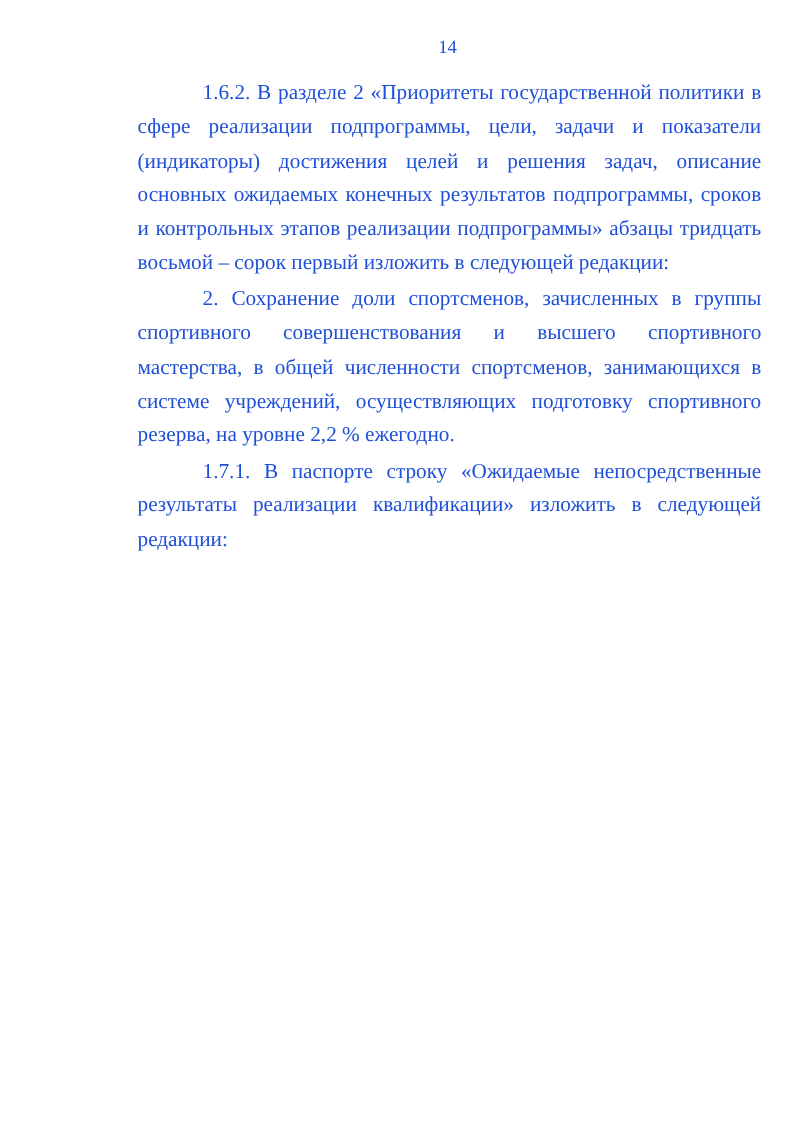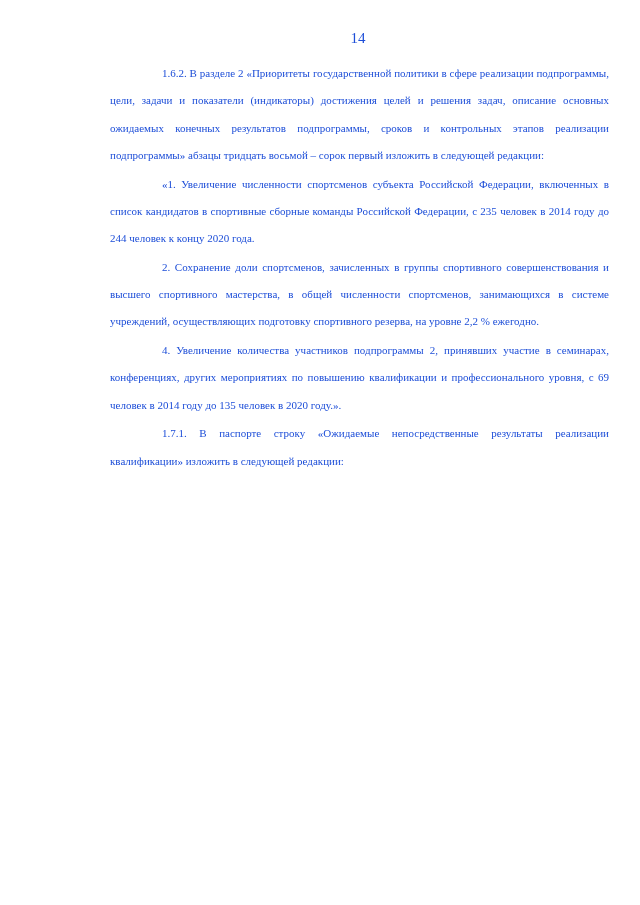--- a/index.html
+++ b/index.html
@@ -9,29 +9,27 @@
     font-family: "Liberation Serif", "DejaVu Serif", serif; color: #1d4ed8; padding-left: 33px;
   }
   .page-number {
     position: absolute; top: 30px; left: 0; width: 640px; text-align: center;
     font-size: 15px; padding-left: 76px; box-sizing: border-box;
   }
   .body-text {
     position: absolute; left: 110px; top: 60px; width: 499px;
   }
   .para {
-    margin: 0 0 1.4px 0; font-size: 11px; line-height: 27.3px;
+    margin: 0 0 1.4px 0; font-size: 17px; line-height: 27.3px;
     text-align: justify; text-indent: 52px; letter-spacing: 0px;
   }
 </style>
 </head>
 <body>
 
 <div class="page">
   <div class="page-number">14</div>
   <div class="body-text">
     <p class="para">1.6.2. В разделе 2 «Приоритеты государственной политики в сфере реализации подпрограммы, цели, задачи и показатели (индикаторы) достижения целей и решения задач, описание основных ожидаемых конечных результатов подпрограммы, сроков и контрольных этапов реализации подпрограммы» абзацы тридцать восьмой – сорок первый изложить в следующей редакции:</p>
-    <p class="para">«1. Увеличение численности спортсменов субъекта Российской Федерации, включенных в список кандидатов в спортивные сборные команды Российской Федерации, с 235 человек в 2014 году до 244 человек к концу 2020 года.</p>
     <p class="para">2. Сохранение доли спортсменов, зачисленных в группы спортивного совершенствования и высшего спортивного мастерства, в общей численности спортсменов, занимающихся в системе учреждений, осуществляющих подготовку спортивного резерва, на уровне 2,2 % ежегодно.</p>
-    <p class="para">4. Увеличение количества участников подпрограммы 2, принявших участие в семинарах, конференциях, других мероприятиях по повышению квалификации и профессионального уровня, с 69 человек в 2014 году до 135 человек в 2020 году.».</p>
     <p class="para">1.7.1. В паспорте строку «Ожидаемые непосредственные результаты реализации квалификации» изложить в следующей редакции:</p>
   </div>
 </div>
 
 </body></html>

